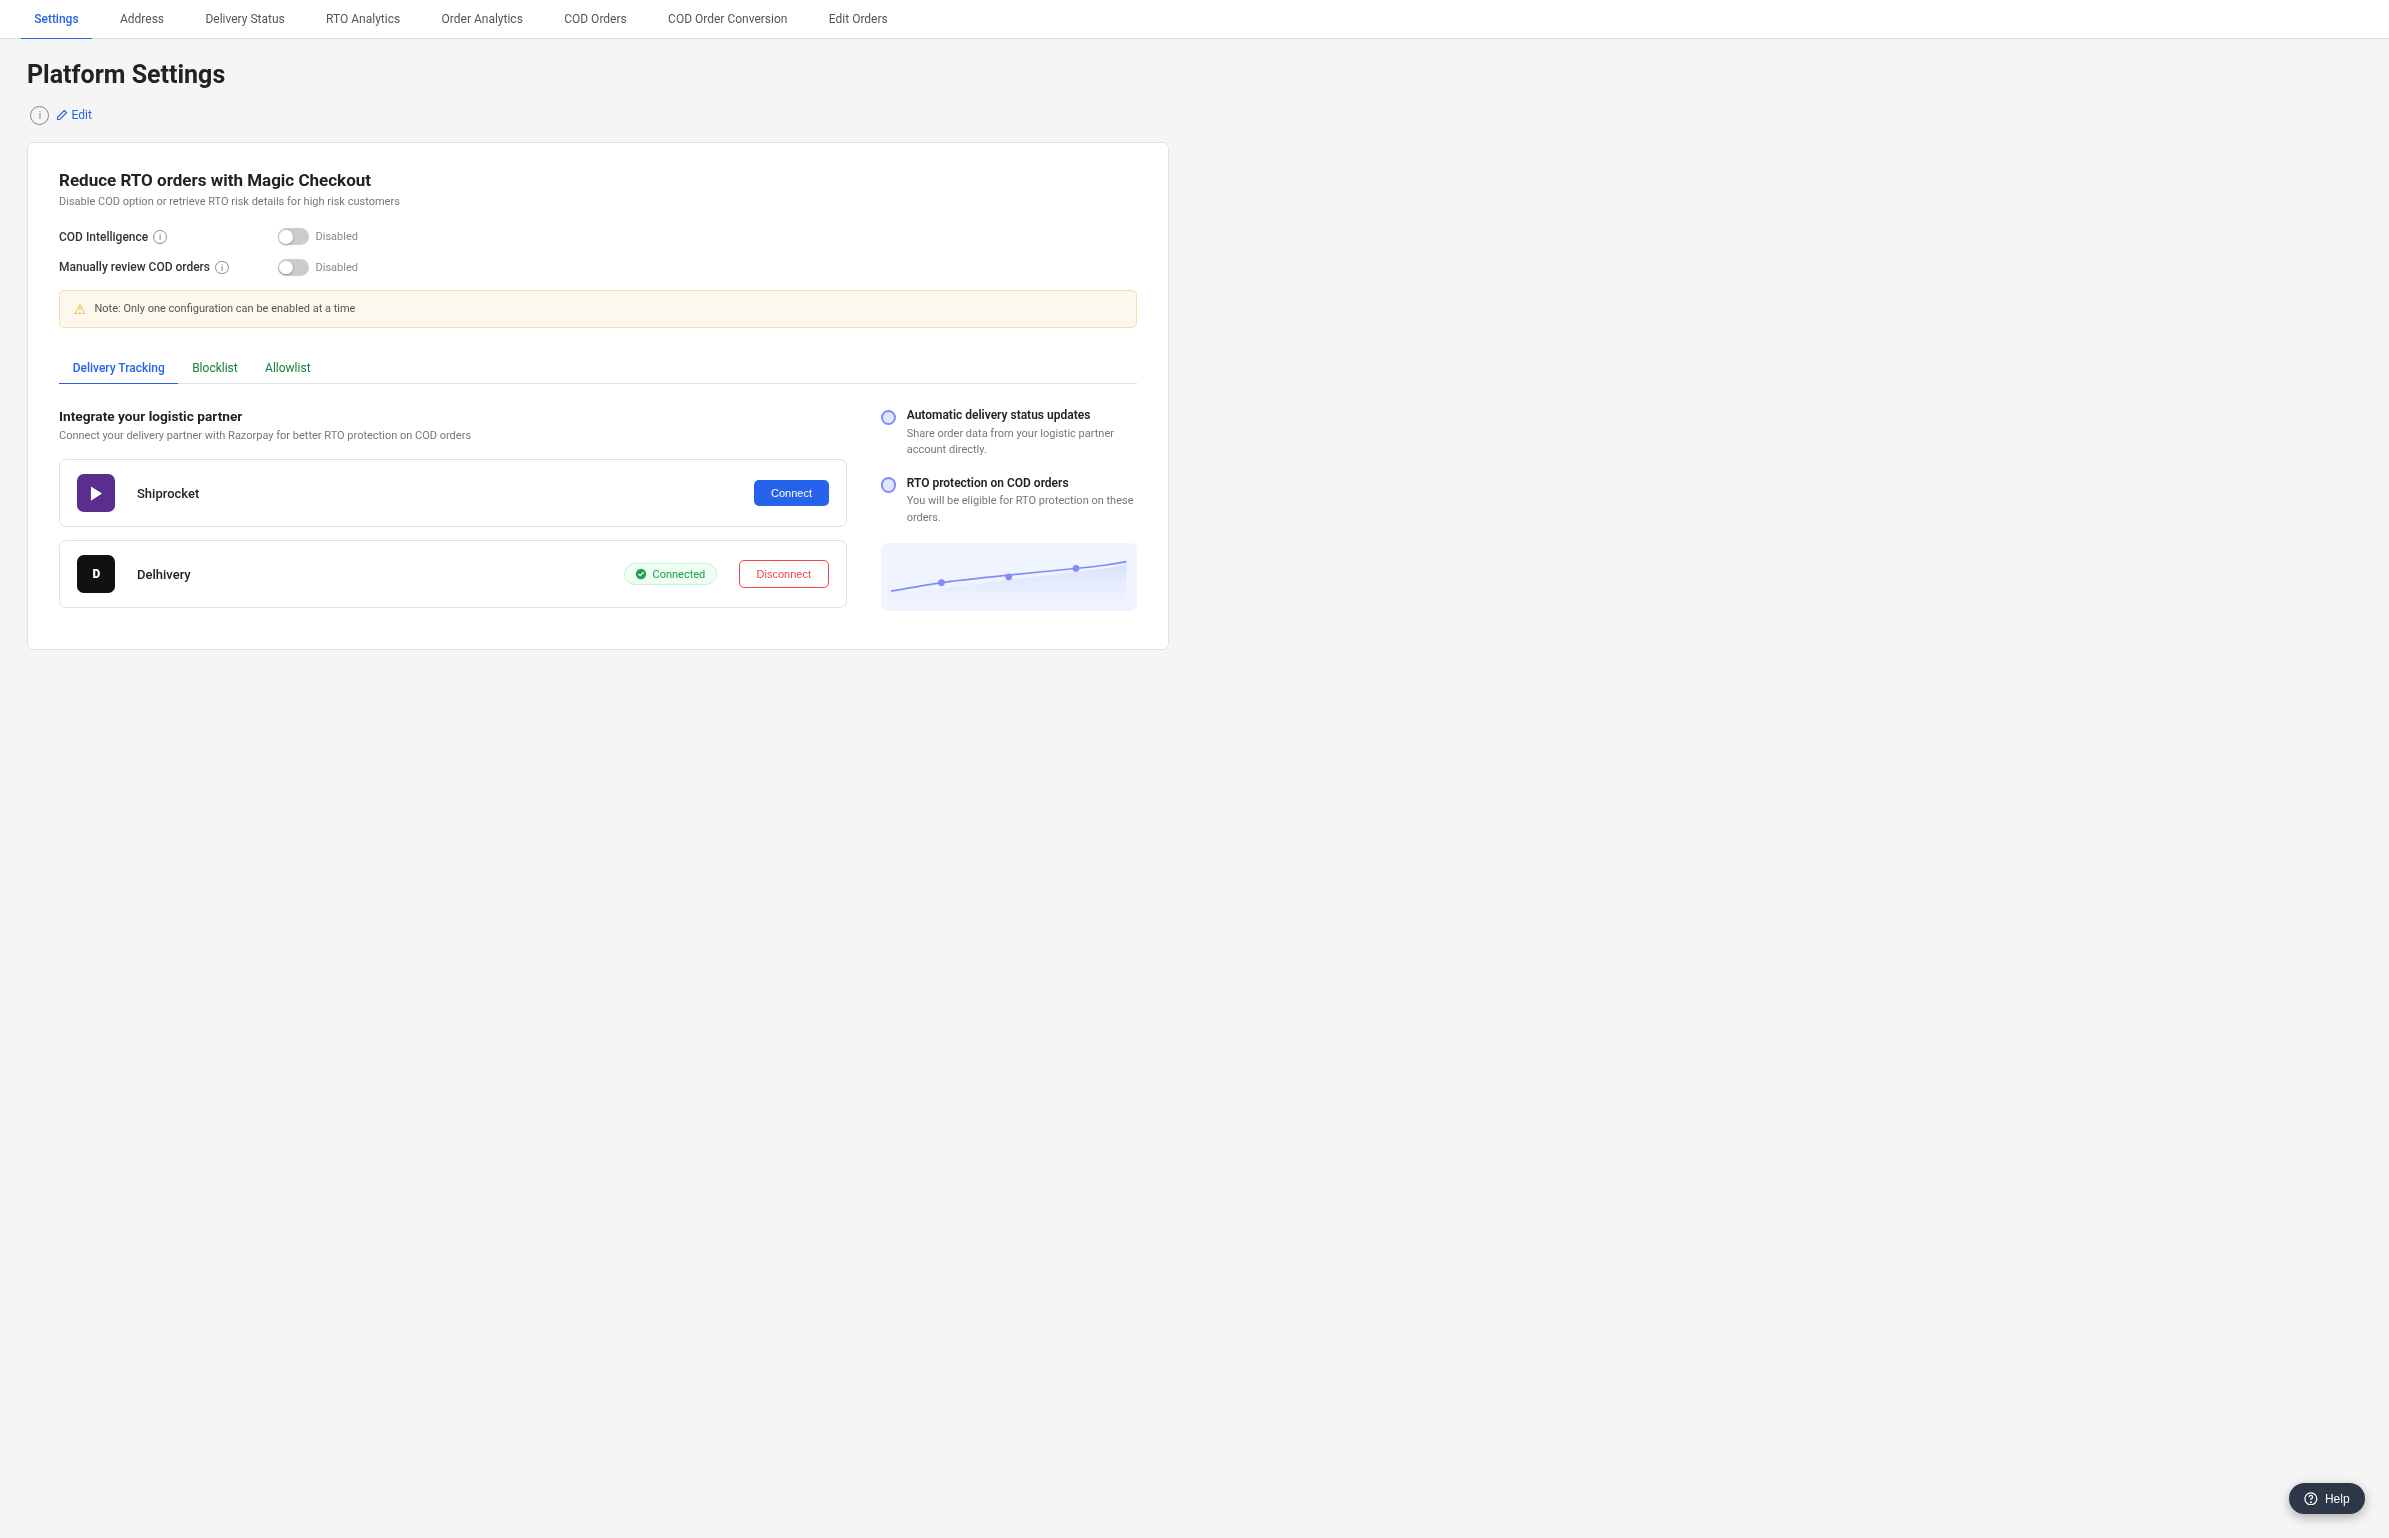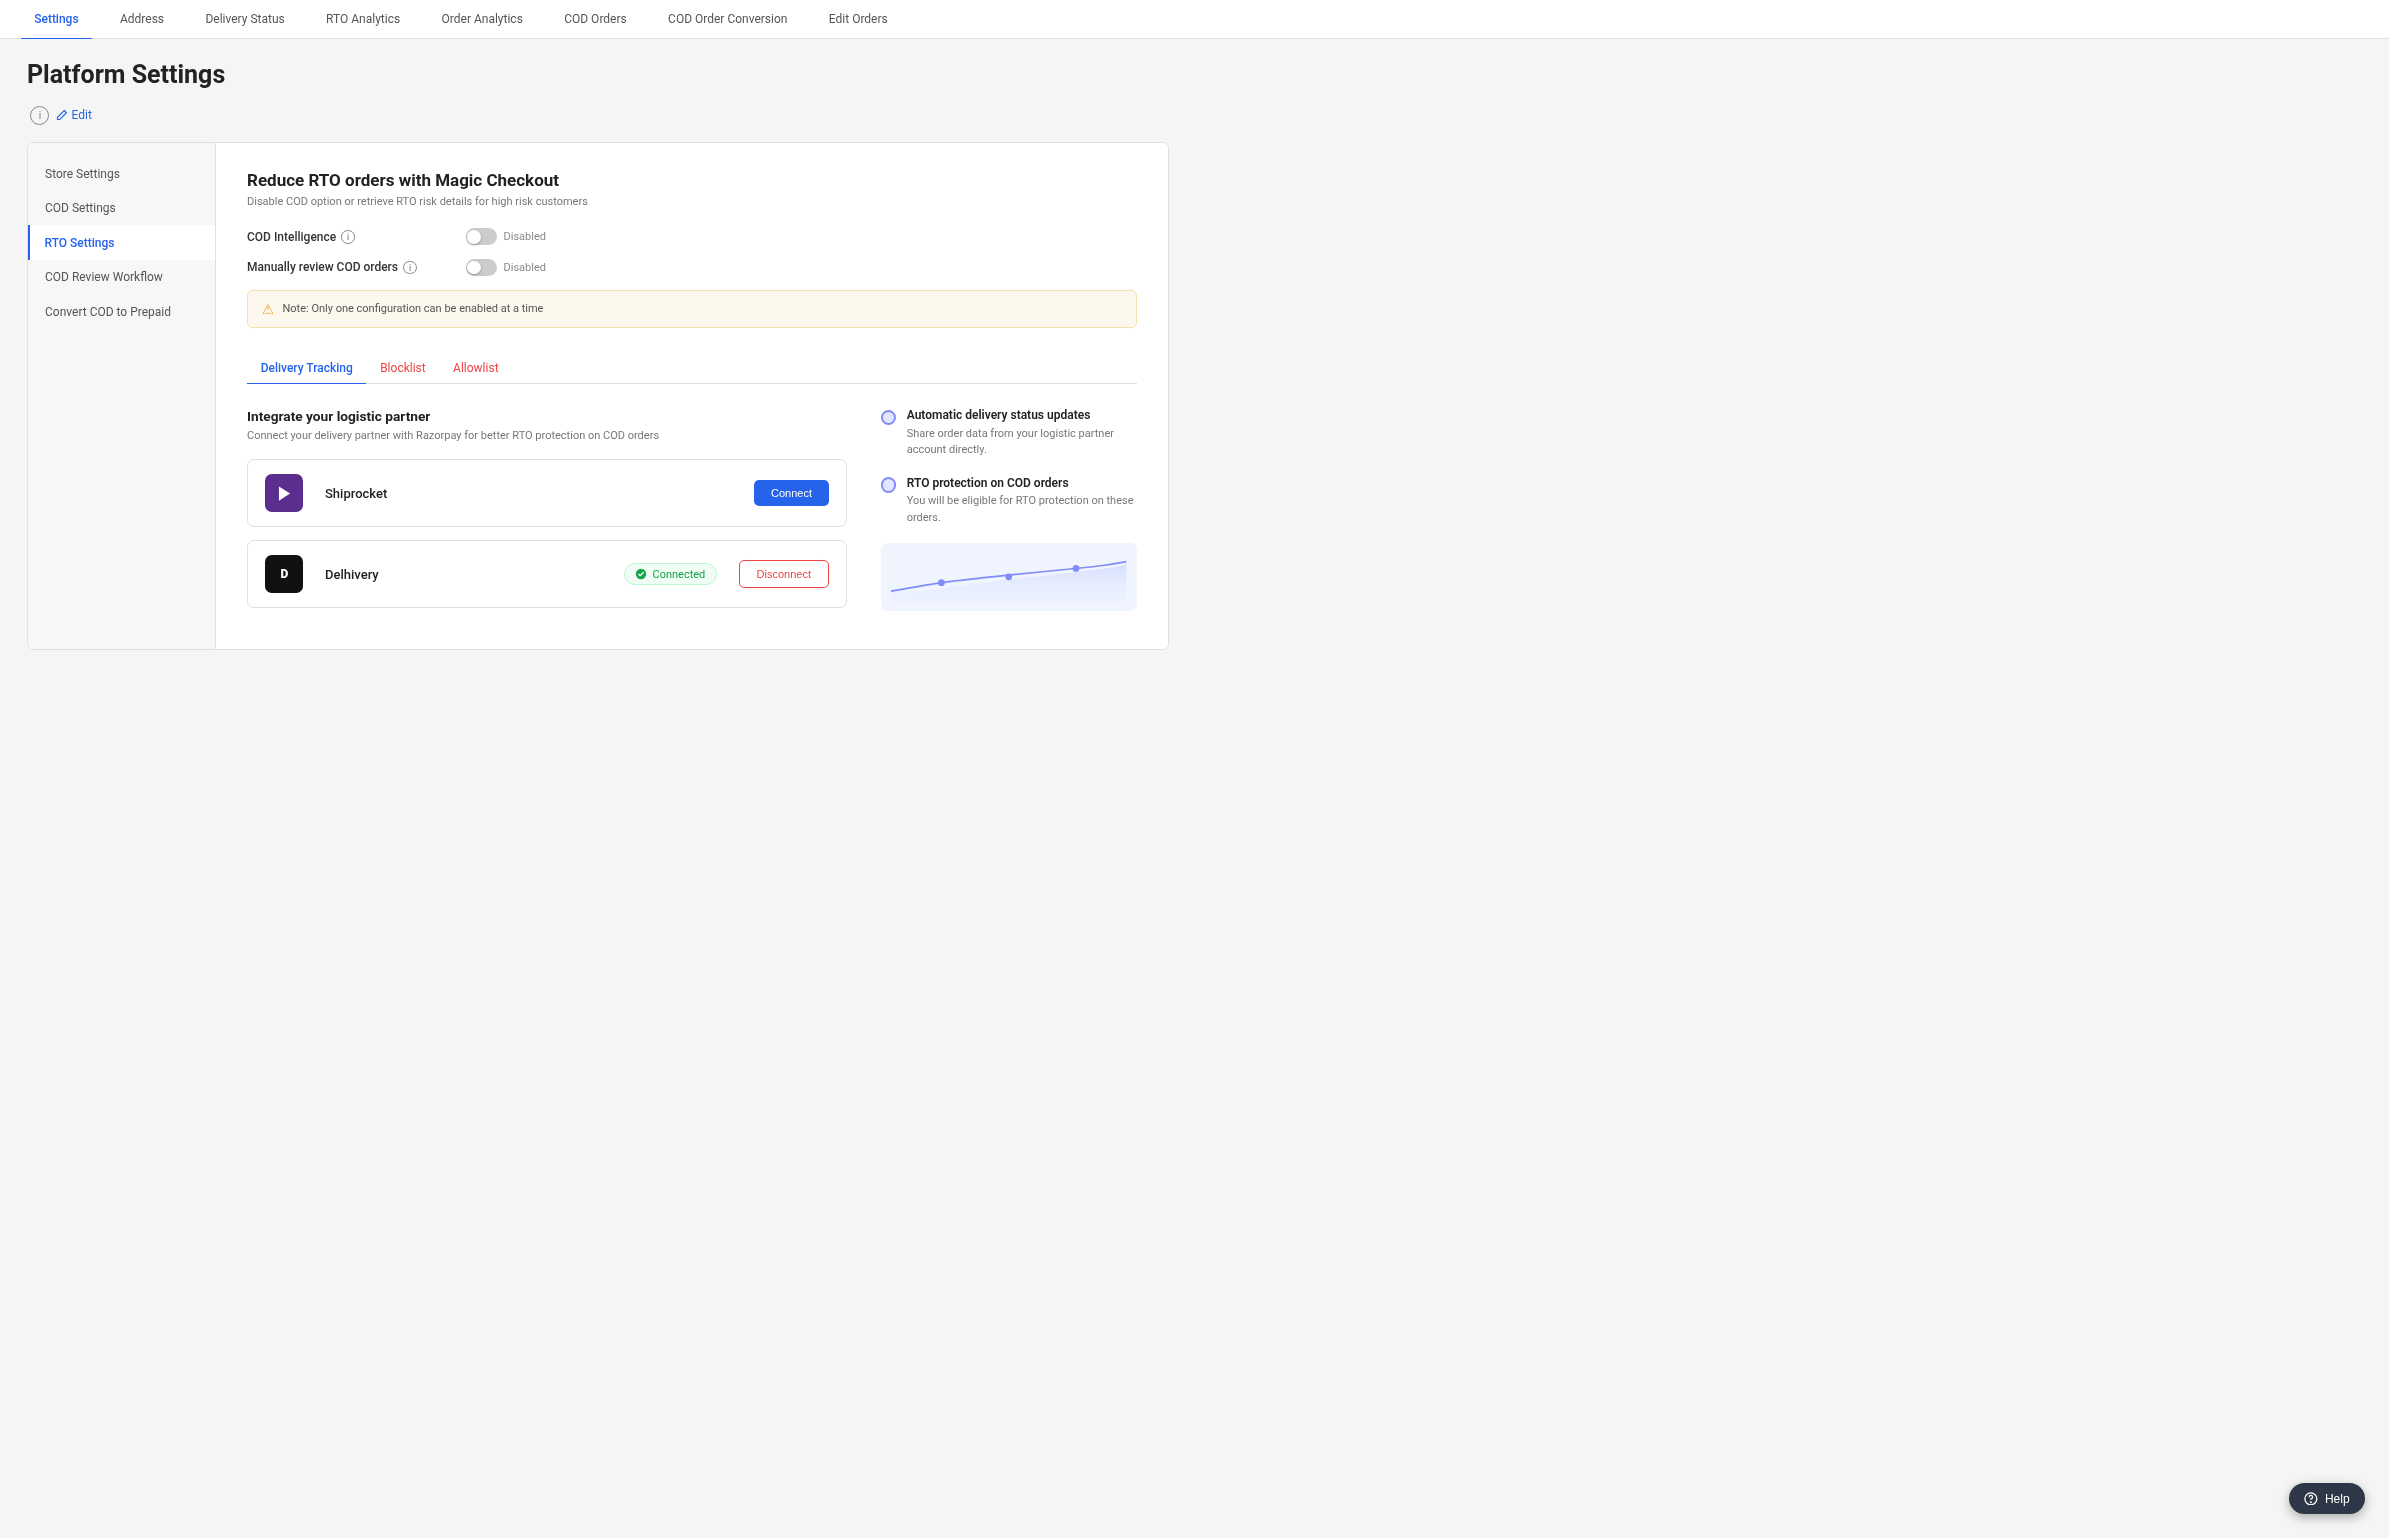--- a/index.html
+++ b/index.html
@@ -46,21 +46,21 @@
     .toggle-knob { width: 13.7px; height: 13.7px; background: #fff; border-radius: 50%; position: absolute; top: 1.7px; left: 1.7px; box-shadow: 0 0.9px 2.6px rgba(0,0,0,0.3); }
     .toggle-label { font-size: 11px; color: #888; }
 
     
     .note-box { background: #fdf8ee; border: 0.9px solid #f0e0b0; border-radius: 5.1px; padding: 10.3px 13.7px; display: flex; align-items: center; gap: 8.5px; margin-bottom: 24px; }
     .note-icon { color: #f0a020; font-size: 13.7px; }
     .note-text { font-size: 11px; color: #555; }
 
     
     .tabs { display: flex; gap: 0; border-bottom: 0.9px solid #e0e0e0; margin-bottom: 24px; }
-    .tab { padding: 8.5px 13.7px; font-size: 12px; color: #ef4444; cursor: pointer; border-bottom: 1.7px solid transparent; margin-bottom: -0.9px; }
+    .tab { padding: 8.5px 13.7px; font-size: 12px; color: #15803d; cursor: pointer; border-bottom: 1.7px solid transparent; margin-bottom: -0.9px; }
     .tab.active { color: #2563eb; border-bottom-color: #2563eb; font-weight: 500; }
 
     
     .integration-layout { display: flex; gap: 34px; }
     .integration-left { flex: 1; }
     .integration-right { width: 256px; }
 
     .integration-heading { font-size: 13.7px; font-weight: 700; color: #222; margin-bottom: 5.1px; }
     .integration-desc { font-size: 11px; color: #777; margin-bottom: 17px; }
 
@@ -112,28 +112,20 @@
     <a class="edit-link">
       <svg viewBox="0 0 16 16" fill="none" stroke="#2563eb" stroke-width="1.5">
         <path d="M11 2l3 3-9 9H2v-3l9-9z"></path>
       </svg>
       <span>Edit</span>
     </a>
   </div>
 
   <div class="main-layout">
 
-    <div class="sidebar">
-
-    <div class="sidebar-item">Store Settings</div>
-        <div class="sidebar-item">COD Settings</div>
-        <div class="sidebar-item active">RTO Settings</div>
-        <div class="sidebar-item">COD Review Workflow</div>
-        <div class="sidebar-item">Convert COD to Prepaid</div>
-      </div>
 
     <div class="content-area">
       <h2 class="section-heading">Reduce RTO orders with Magic Checkout</h2>
       <p class="section-desc">Disable COD option or retrieve RTO risk details for high risk customers</p>
 
       <div class="setting-row">
         <div class="setting-label">
           <span>COD Intelligence</span>
           <span class="info-icon">i</span>
         </div>

